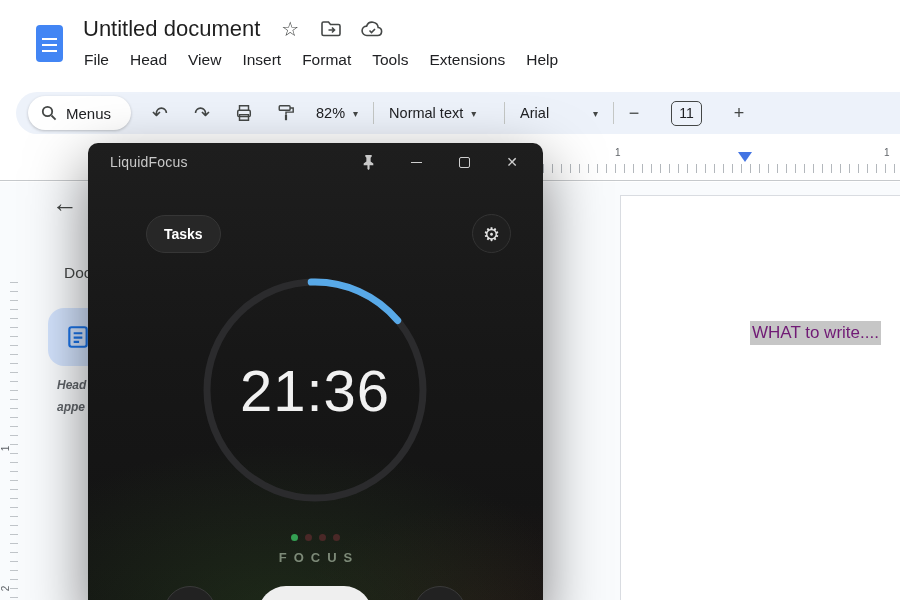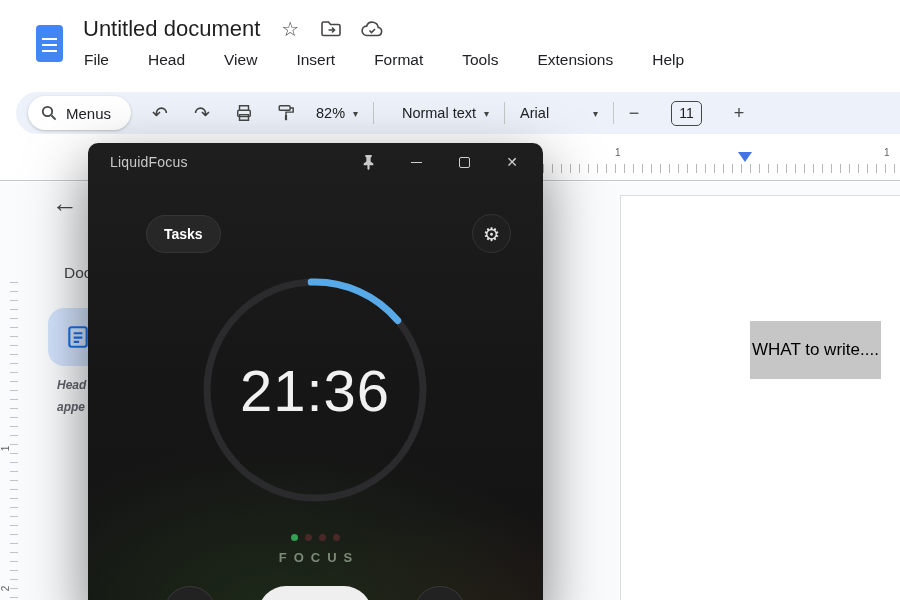--- a/index.html
+++ b/index.html
@@ -12,38 +12,38 @@
   
   .docs-header { position:absolute; left:0; right:0; top:0; height:116px; background:#fff;padding-left:44px; }
   .docs-logo { position:absolute; left:36px; top:25px; width:27px; height:37px;
     background:var(--docs-blue); border-radius:4px; }
   .docs-logo .lines { position:absolute; left:6px; right:6px; top:13px; height:14px;
     background:repeating-linear-gradient(#fff 0 2px, transparent 2px 6px); }
   .title-row { position:absolute; left:83px; top:16px; display:flex; align-items:center; gap:19px; }
   .doc-title { font-size:22px; color:#1f1f1f; }
   .hdr-ic { width:22px; height:22px; display:flex; align-items:center; justify-content:center;
     color:#444746; font-size:20px; }
-  .menu-row { position:absolute; left:84px; top:47px; display:flex; gap:39px;
+  .menu-row { position:absolute; left:84px; top:47px; display:flex; gap:21px;
     font-size:15.5px; color:#202124; }
   .menu-item { line-height:26px; cursor:default; }
 
   
   .toolbar { position:absolute; left:16px; right:-24px; top:92px; height:42px;
     background:var(--toolbar-bg); border-radius:21px; display:flex; align-items:center;
     padding:0 10px 0 12px; }
   .menus-pill { display:flex; align-items:center; gap:9px; background:#fff; border-radius:18px;
     height:34px; padding:0 20px 0 13px; box-shadow:0 1px 3px rgba(0,0,0,.22);
     font-size:15px; color:#202124; margin-right:8px; }
   .tb-btn { width:42px; height:30px; display:flex; align-items:center; justify-content:center;
     font-size:19px; color:#444746; }
   .tb-select { display:flex; align-items:center; gap:8px; padding:0 9px; height:30px;
     font-size:14.5px; color:#202124; }
   .tb-caret { font-size:10px; color:#444746; }
   .sep { width:1px; height:22px; background:#c4c7c5; margin:0 6px; }
-  .style-select { min-width:118px; justify-content:flex-end; }
+  .style-select { min-width:118px; justify-content:flex-start; }
   .font-select  { min-width:96px;  justify-content:space-between; }
   .size-btn { width:28px; height:28px; display:flex; align-items:center; justify-content:center;
     font-size:18px; color:#444746; }
   .size-box { width:31px; height:25px; border:1.5px solid #444746; border-radius:5px;
     display:flex; align-items:center; justify-content:center; font-size:14px; color:#202124;
     margin:0 23px; background:transparent; }
 
   
   .ruler-row { position:absolute; left:0; right:0; top:134px; height:47px; background:#fff;
     border-bottom:1px solid #c6c9cc; }
@@ -63,21 +63,21 @@
   .v-num.n1 { top:261px; } .v-num.n2 { top:401px; }
   .back-arrow { position:absolute; left:52px; top:8px; font-size:26px; color:#444746; line-height:1; }
   .sb-section { position:absolute; left:64px; top:82px; font-size:15.5px; color:#444746; white-space:nowrap; }
   .tab-icon-card { position:absolute; left:48px; top:126px; width:60px; height:58px;
     border-radius:16px; background:var(--tab-icon-bg); display:flex; align-items:center; justify-content:center; }
   .sb-hint { position:absolute; left:57px; font-style:italic; font-size:12px; color:#5f6368; white-space:nowrap;font-weight:bold; }
   .hint1 { top:196px; } .hint2 { top:218px; }
   .page { position:absolute; left:620px; top:13px; width:340px; height:460px;
     background:#fff; border:1px solid #d9dce1; }
   .doc-text { position:absolute; left:129px; top:125px; background:var(--selection-gray);
-    color:#000000; font-size:17px; line-height:22px; padding:18px 2px; white-space:nowrap; }
+    color:#701a75; font-size:17px; line-height:22px; padding:1px 2px; white-space:nowrap; }
 
   
   .focus-window { position:absolute; left:88px; top:143px; width:455px; height:470px;
     border-radius:10px 10px 0 0; overflow:hidden; z-index:20;
     box-shadow:0 22px 60px rgba(0,0,0,.5);
     background:
       radial-gradient(110% 60% at 42% 100%, rgba(56,94,40,.30), transparent 60%),
       radial-gradient(70% 40% at 88% 100%, rgba(90,45,35,.18), transparent 60%),
       linear-gradient(180deg,#1e1e1e 0%, #171717 45%, #121212 100%);
   }

